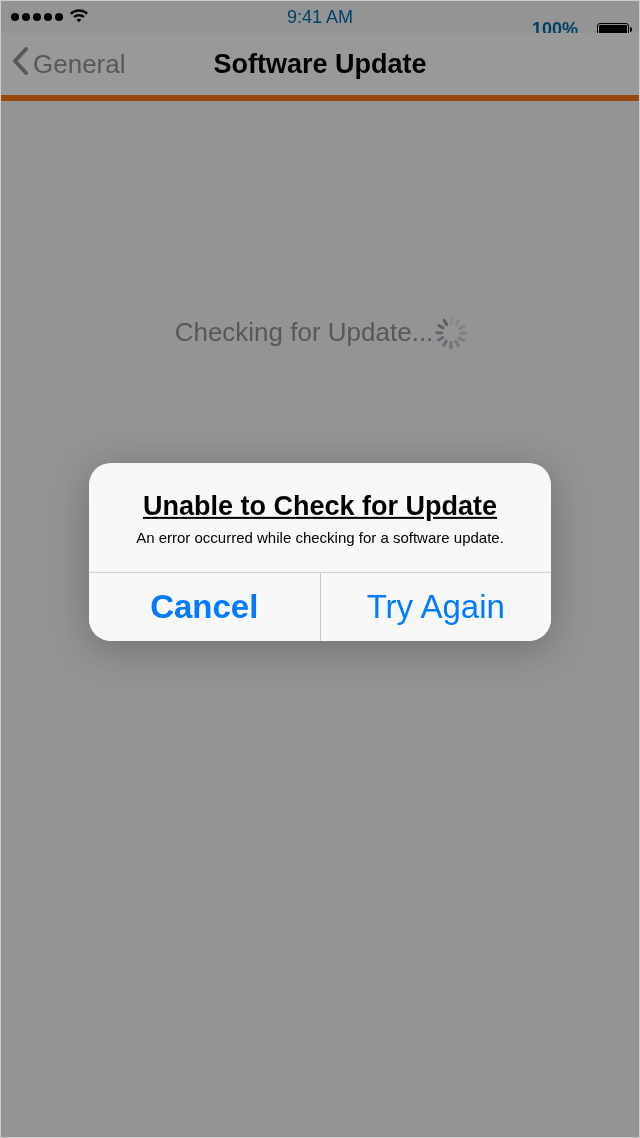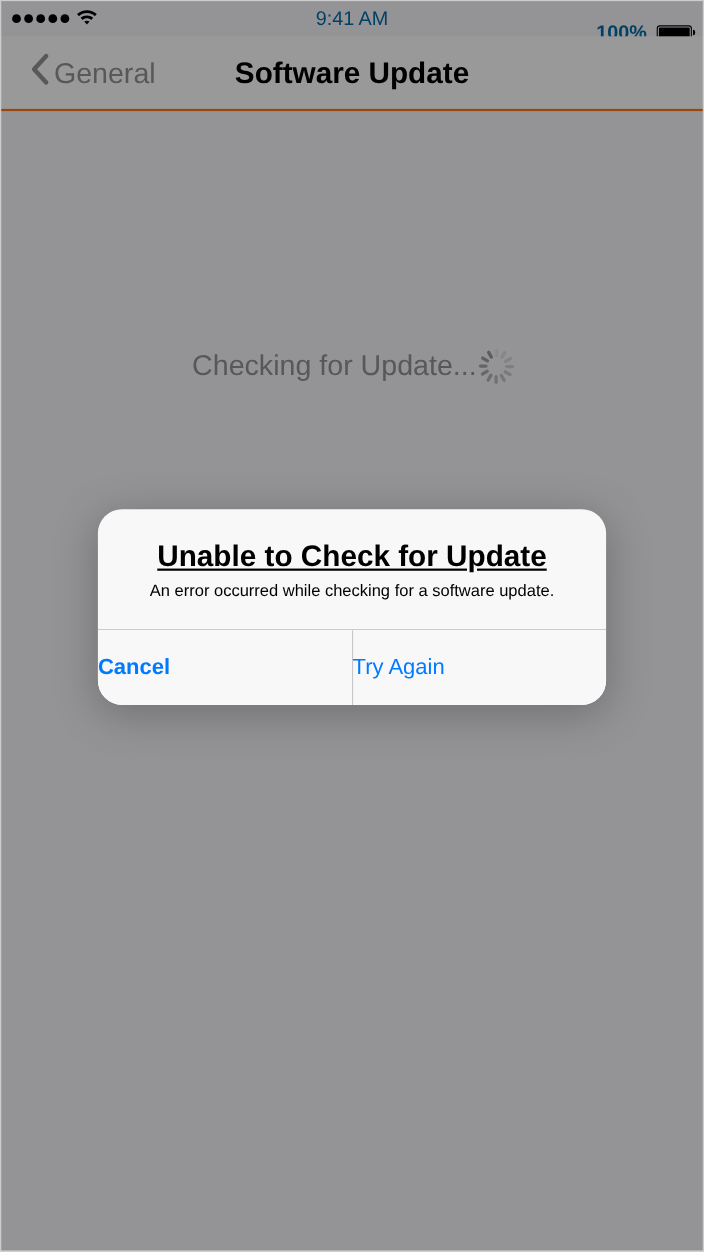--- a/index.html
+++ b/index.html
@@ -34,21 +34,21 @@
     .signal-dots span {
       width: 8px; height: 8px; border-radius: 50%; background: #000;
     }
     .wifi-icon { display:inline-block; }
     .status-center {
       position: absolute;
       left: 50%;
       transform: translateX(-50%);
       font-weight: 500;
     }
-    .status-right { display: flex; align-items: center; gap: 9px; margin-top: 25px; }
+    .status-right { display: flex; align-items: center; gap: 19px; margin-top: 25px; }
     .battery {
       width: 32px; height: 14px;
       border: 1.5px solid #000; border-radius: 3px;
       position: relative;
       display: inline-block;
     }
     .battery::after {
       content: "";
       position: absolute;
       right: -4px; top: 3px;
@@ -56,26 +56,25 @@
       background: #000; border-radius: 0 2px 2px 0;
     }
     .battery .fill {
       position: absolute; left: 1px; top: 1px; bottom: 1px; right: 1px;
       background: #000; border-radius: 1px;
     }
     
     
     .nav-bar {
       height: 68px;
-      border-bottom: 2px solid #f97316;
+      border-bottom: 6px solid #f97316;
       display: flex;
       align-items: center;
       position: relative;
       background: #f7f7f8;
-      padding-left: 16px;
     }
     .back {
       display: flex;
       align-items: center;
       gap: 4px;
       padding-left: 10px;
       color: #8e8e93;
       font-size: 26px;
       font-weight: 400;
     }
@@ -162,21 +161,22 @@
     }
     .alert-buttons {
       display: flex;
       border-top: 0.5px solid #c7c7cc;
     }
     .alert-button {
       flex: 1;
       height: 68px;
       display: flex;
       align-items: center;
-      font-size: 20px;
+      justify-content: center;
+      font-size: 33px;
       color: #007aff;
       background: #f8f8f8;
     }
     .alert-button + .alert-button {
       border-left: 0.5px solid #c7c7cc;
     }
     .alert-button.bold { font-weight: 600; }
   </style>
 </head>
 <body>

